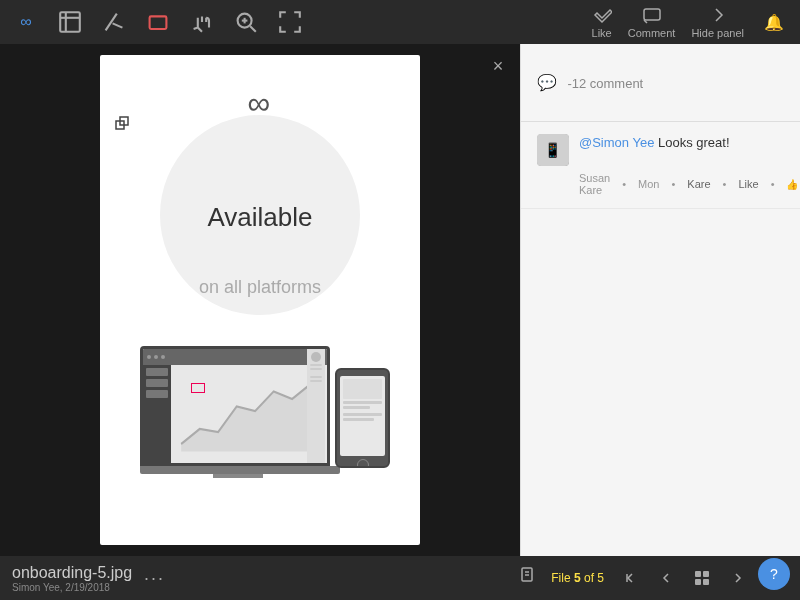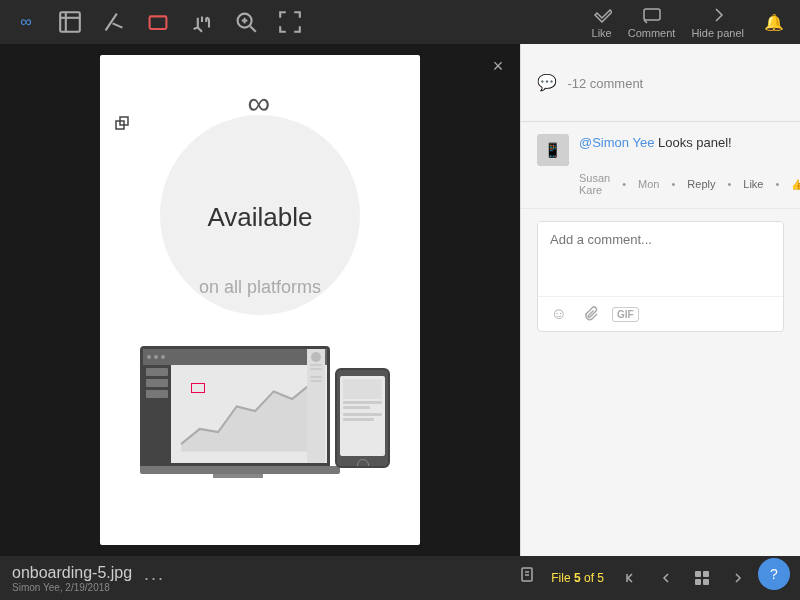--- a/index.html
+++ b/index.html
@@ -568,52 +568,40 @@
           <div class="comment-avatar">
             <div class="comment-avatar-img">
               <svg width="32" height="32" viewBox="0 0 32 32">
                   <rect width="32" height="32" fill="#d0d0d0" rx="4"></rect>
                   <text x="16" y="21" text-anchor="middle" font-size="14" fill="#888">📱</text>
                 </svg>
             </div>
           </div>
           <div class="comment-content">
             <div class="comment-text">
-              <span style="color:#4a90e2;">@Simon Yee</span><span> Looks panel!</span>
+              <span style="color:#4a90e2;">@Simon Yee</span><span> Looks great!</span>
             </div>
             <div class="comment-meta">
               <span>Susan Kare</span>
               <span>•</span>
               <span>Mon</span>
               <span>•</span>
-              <a>Reply</a>
+              <a>Kare</a>
               <span>•</span>
               <a>Like</a>
               <span>•</span>
               <span class="like-count">
                 <span class="thumb-icon">👍</span>
                 <span>1</span>
               </span>
             </div>
           </div>
         </div>
       </div>
 
-      <div class="reply-box">
-        <textarea class="reply-textarea" placeholder="Add a comment..." style=""></textarea>
-        <div class="reply-actions">
-          <div class="action-icon-btn">☺</div>
-          <div class="action-icon-btn">
-            <svg width="16" height="16" viewBox="0 0 16 16" fill="none" stroke="#aaa" stroke-width="1.5">
-                <path d="M14 8l-5 5a4 4 0 01-5.5-5.5l6-6a2.5 2.5 0 013.5 3.5l-6 6a1 1 0 01-1.5-1.5l5-5"></path>
-              </svg>
-          </div>
-          <div class="gif-btn">GIF</div>
-        </div>
-      </div>
     </div>
   </div>
 </div>
 
 <div class="bottom-toolbar" style="position:relative;">
   <div class="file-info">
     <span class="file-name">onboarding-5.jpg</span>
     <span class="file-meta">Simon Yee, 2/19/2018</span>
   </div>
   <div class="more-btn">···</div>

